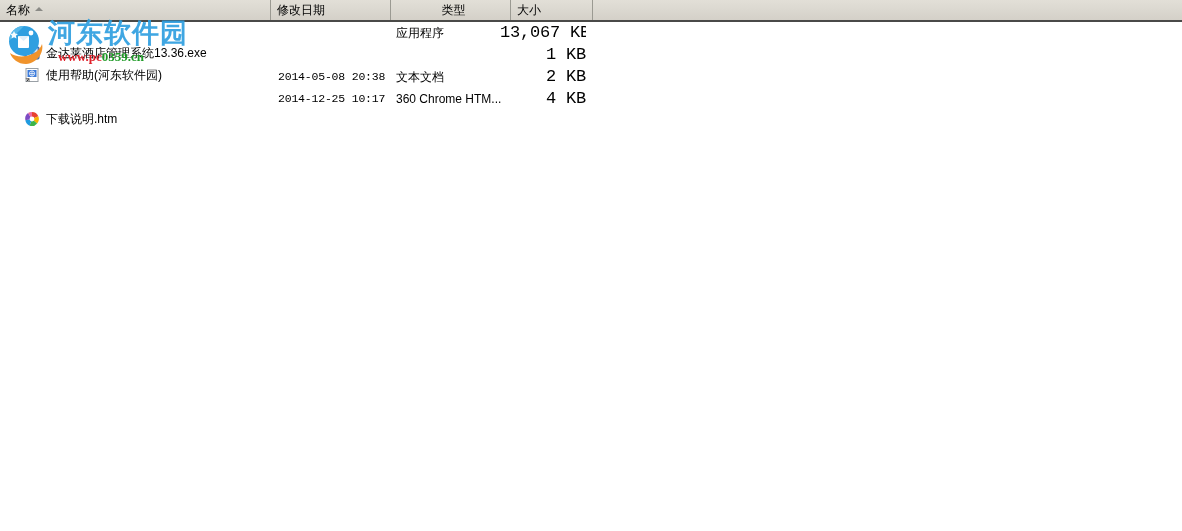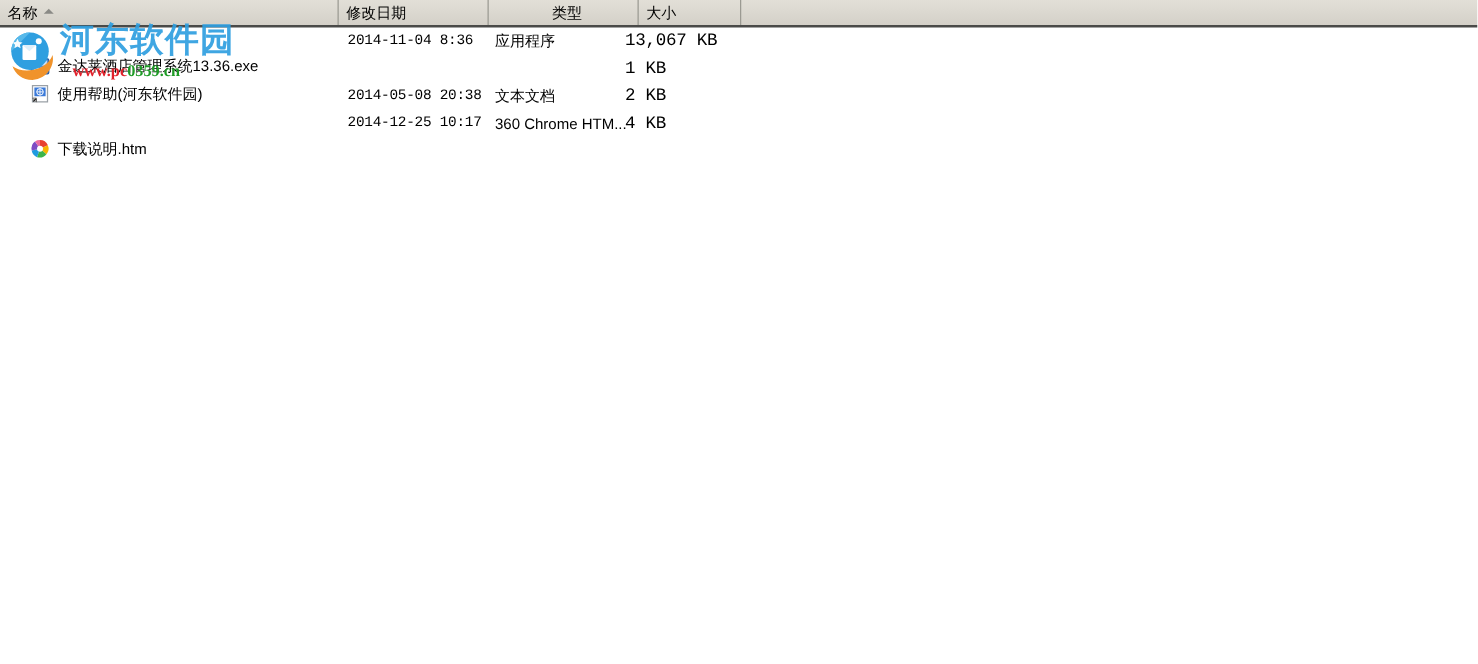--- a/index.html
+++ b/index.html
@@ -109,23 +109,24 @@
     left: 390px;
     width: 118px;
     padding-left: 6px;
     box-sizing: border-box;
     font-family: "Liberation Sans", "DejaVu Sans", sans-serif;
     font-size: 12px;
   }
   .cell.size {
     left: 500px;
     width: 86px;
+    text-align: right;
     box-sizing: border-box;
     font-family: "Liberation Mono", "DejaVu Sans Mono", monospace;
-    font-size: 14px;
+    font-size: 17px;
     letter-spacing: -0.2px;
   }
 
   
   .ficon {
     position: absolute;
     left: 0px;
     top: 3px;
     width: 16px;
     height: 16px;
@@ -204,21 +205,20 @@
         <span class="ficon">
           <svg width="16" height="16" viewBox="0 0 16 16">
             <rect x="1" y="2" width="14" height="12" rx="1" fill="#5b8fd4" stroke="#2f5d9e" stroke-width="1"></rect>
             <rect x="2.5" y="3.5" width="11" height="4" fill="#cfe2f7"></rect>
             <rect x="3" y="9" width="4" height="3.5" fill="#f2f7fd"></rect>
             <rect x="8.5" y="9" width="4" height="3.5" fill="#f2f7fd"></rect>
           </svg>
         </span>
         <span>金达莱酒店管理系统13.36.exe</span>
       </div>
-      <div class="cell date">2014-11-04 8:36</div>
       <div class="cell type">应用程序</div>
       <div class="cell size">13,067 KB</div>
     </div>
 
     <div class="file-row">
       <div class="cell name">
         <span class="ficon">
           <svg width="16" height="16" viewBox="0 0 16 16">
             <rect x="2" y="1.5" width="12" height="13" fill="#ffffff" stroke="#9aa0a6" stroke-width="1"></rect>
             <rect x="3.5" y="3" width="9" height="7" fill="#3b7ad9"></rect>

